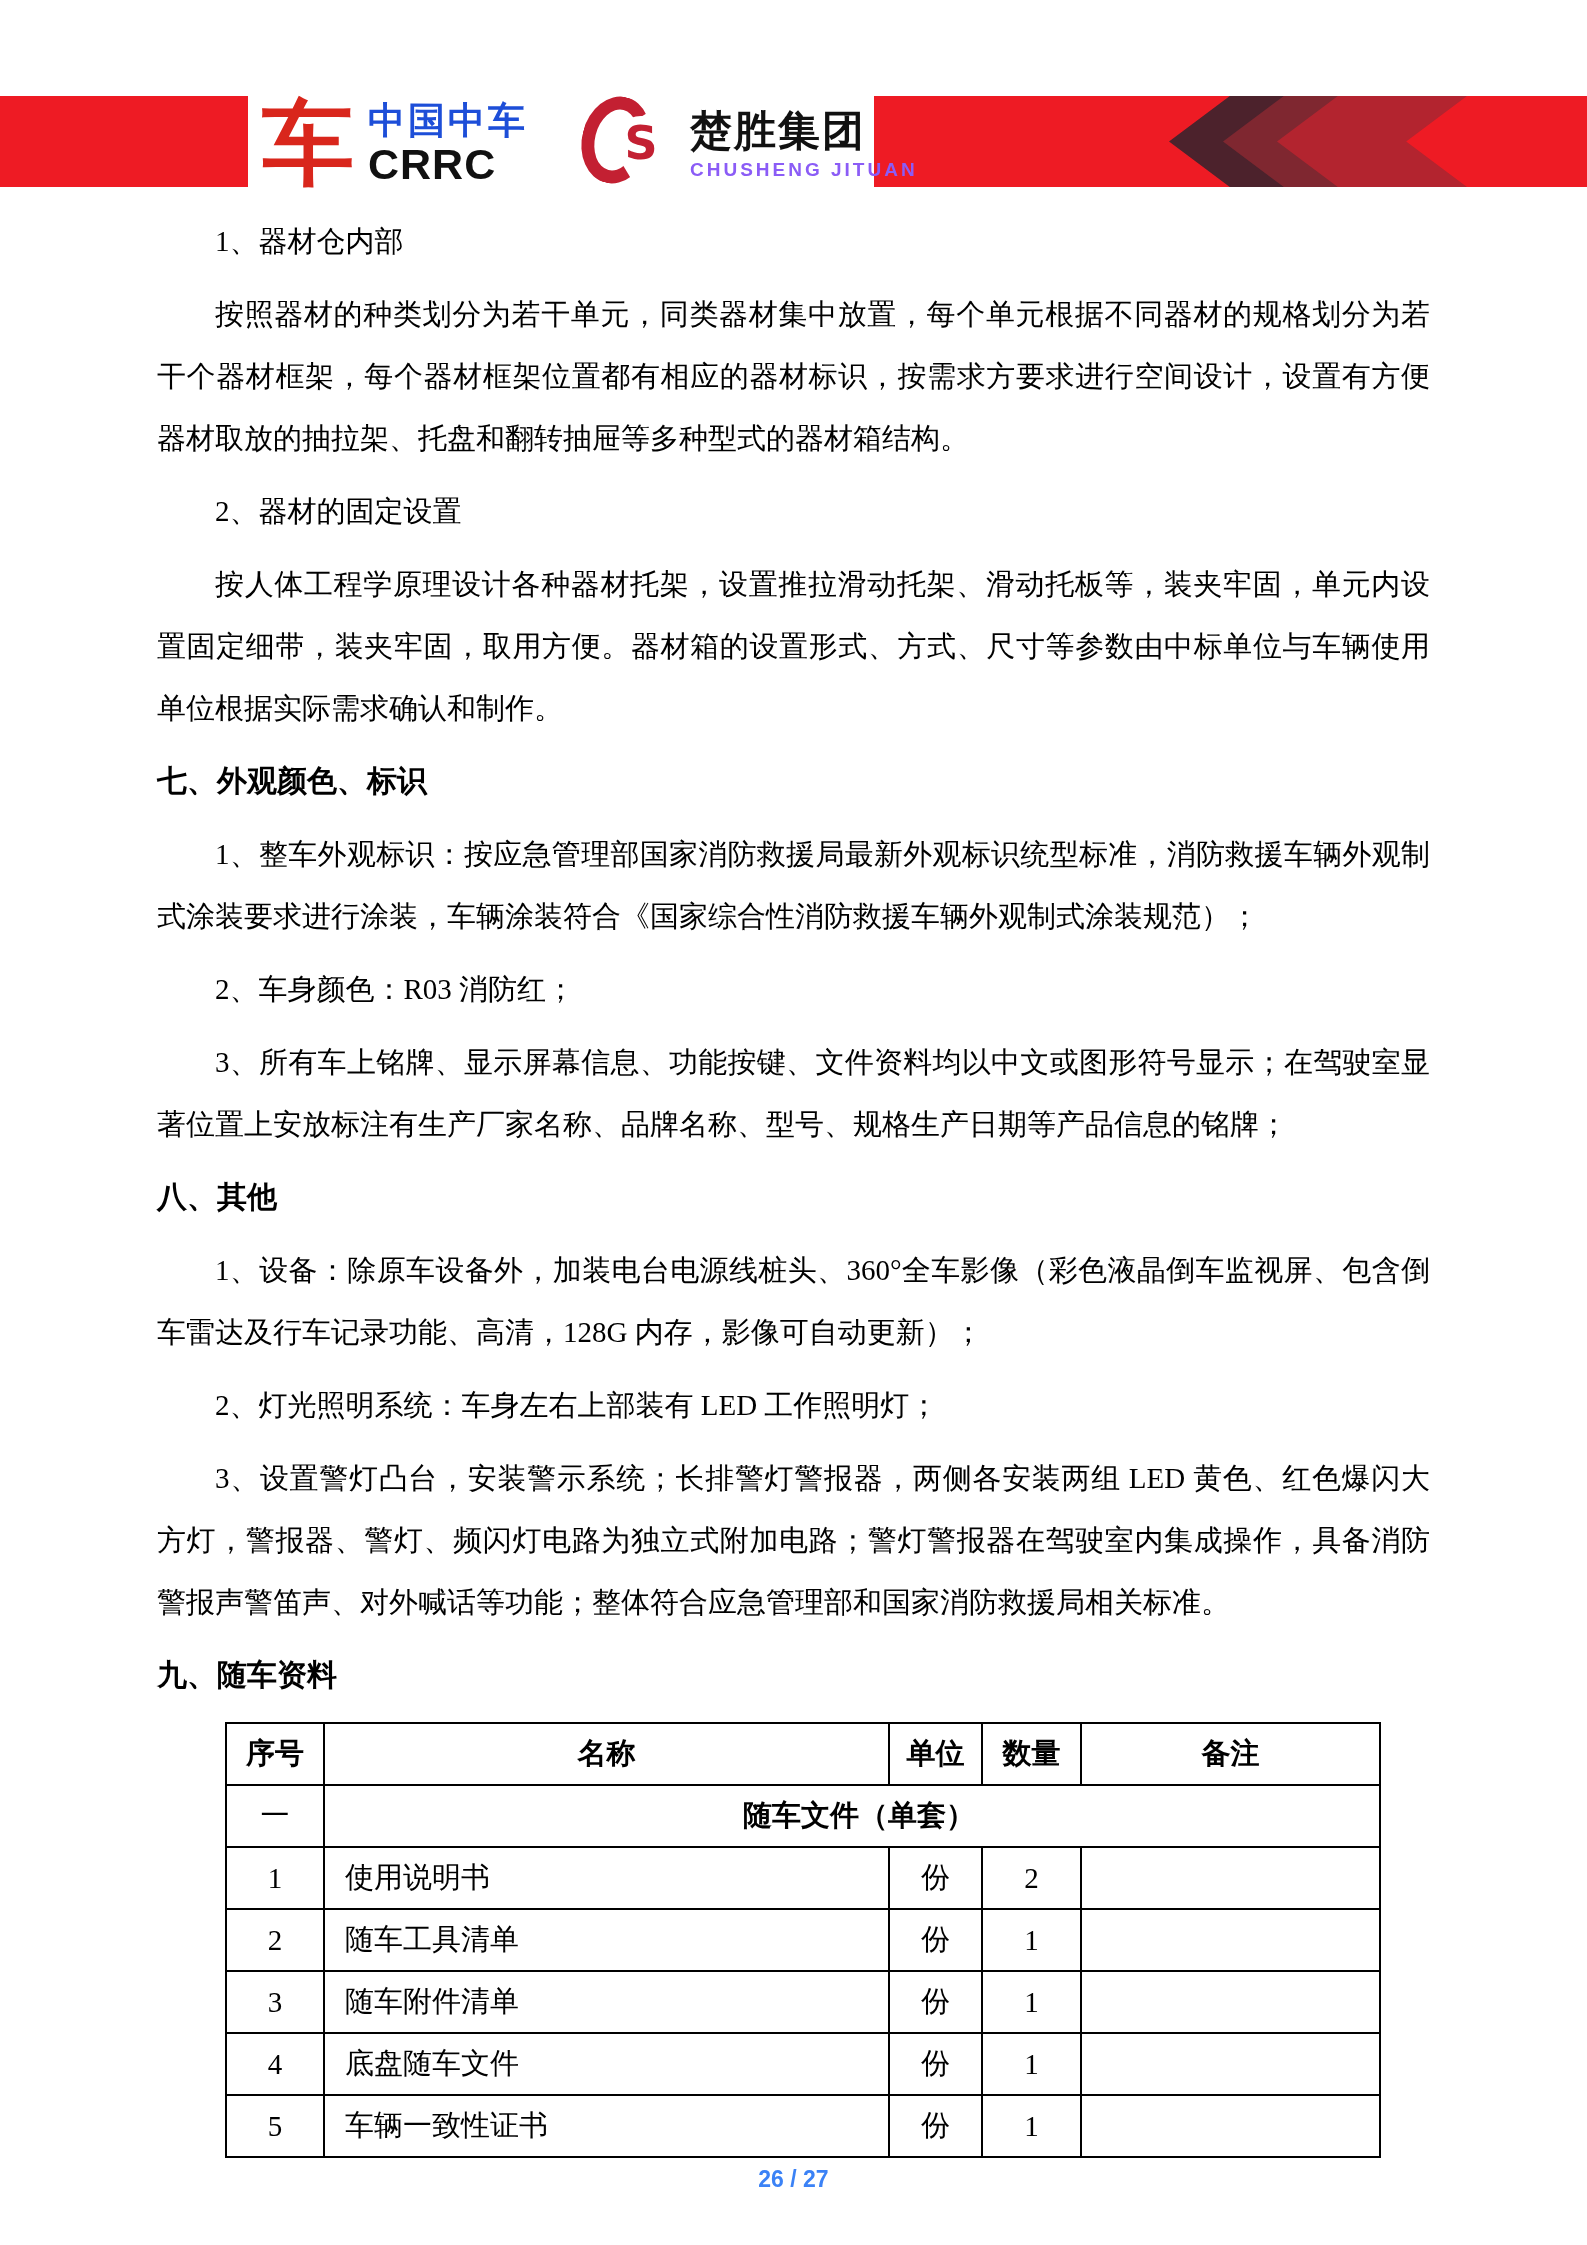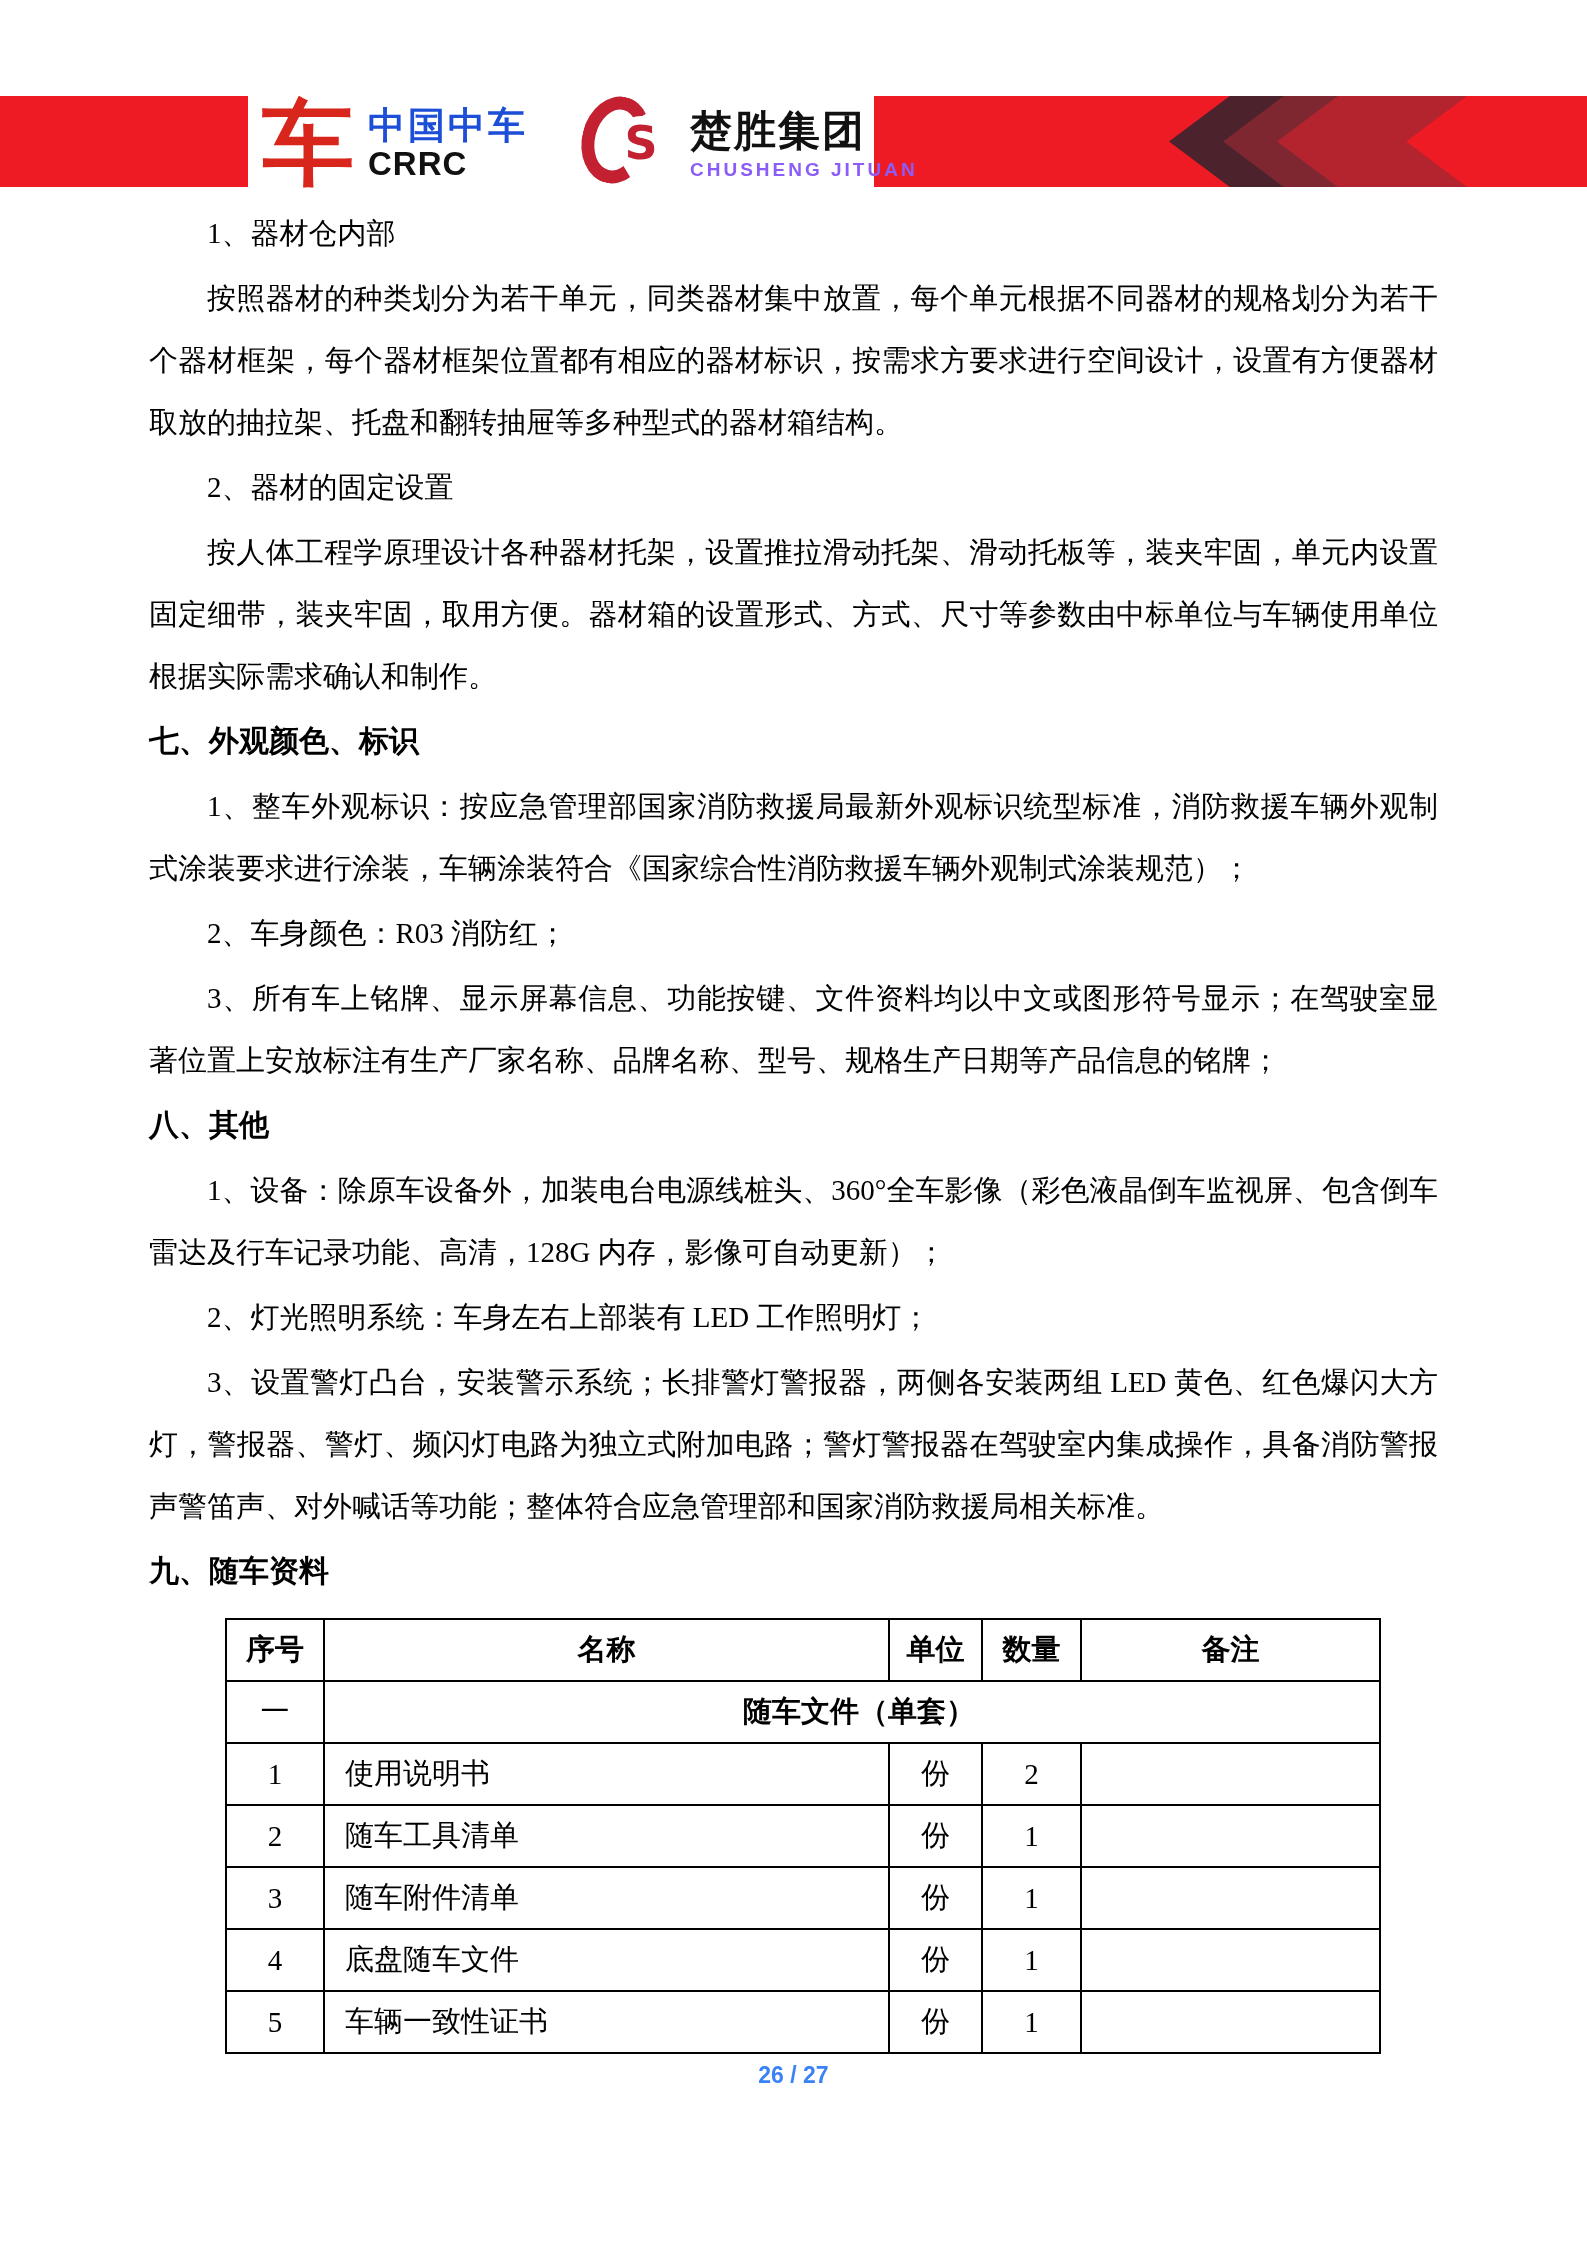--- a/index.html
+++ b/index.html
@@ -15,34 +15,34 @@
   .chev.c2{left:349px;background:#7f2730;}
   .chev.c3{left:403px;background:#b3242f;}
 
   .logos{position:absolute;left:262px;top:88px;height:112px;display:flex;align-items:center;
          font-family:"Liberation Sans","DejaVu Sans",sans-serif;}
   .logo-group{display:flex;align-items:center;}
   .crrc-emblem{font-size:92px;line-height:1;color:#d9261c;font-weight:bold;
                font-family:"DejaVu Sans","Liberation Sans",sans-serif;}
   .logo-col{display:flex;flex-direction:column;justify-content:center;margin-left:14px;}
   .crrc-cn{font-size:37px;font-weight:bold;color:#1d4ed8;letter-spacing:3px;line-height:1.1;}
-  .crrc-en{font-size:33px;font-weight:900;color:#111;letter-spacing:1px;line-height:1.05;}
+  .crrc-en{font-size:43px;font-weight:900;color:#111;letter-spacing:1px;line-height:1.05;}
   .cs-group{margin-left:52px;}
   .cs-mark{position:relative;width:96px;height:104px;}
   .cs-arc{position:absolute;left:2px;top:4px;width:68px;height:88px;border:13px solid #c32032;
           border-radius:50%;border-right-color:transparent;transform:rotate(14deg);box-sizing:border-box;}
   .cs-s{position:absolute;left:34px;top:24px;width:54px;height:54px;border-radius:50%;background:#fff;
         color:#c32032;font-weight:900;font-size:46px;display:flex;align-items:center;justify-content:center;
         font-family:"DejaVu Sans","Liberation Sans",sans-serif;}
   .cs-cn{font-size:42px;font-weight:bold;color:#111;letter-spacing:2px;line-height:1.15;}
   .cs-en{font-size:19px;font-weight:bold;color:#8b5cf6;letter-spacing:3px;margin-top:4px;}
 
   
   .content{padding:199px 146px 0 146px;}
-  .content p{margin:3px;font-size:29px;line-height:62px;text-align:justify;}
+  .content p{margin:11px;font-size:29px;line-height:62px;text-align:justify;}
   .content p.item,.content p.body{text-indent:2em;}
   .content p.heading{font-weight:bold;font-size:30px;text-indent:0;}
 
   
   table.docs{border-collapse:collapse;table-layout:fixed;width:1154px;margin:16px 0 0 79px;}
   table.docs col.c-no{width:98px;}
   table.docs col.c-name{width:565px;}
   table.docs col.c-unit{width:93px;}
   table.docs col.c-qty{width:99px;}
   table.docs col.c-note{width:299px;}

